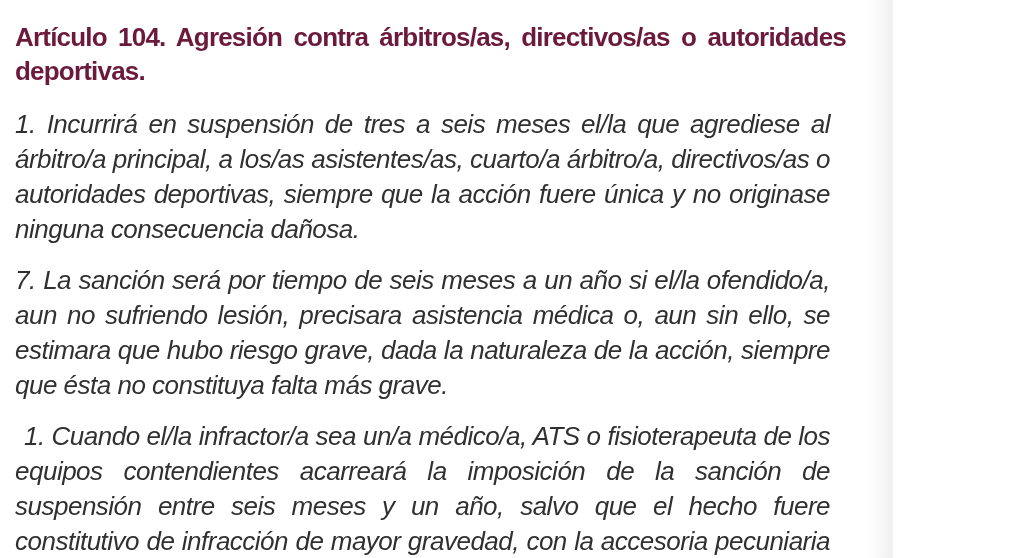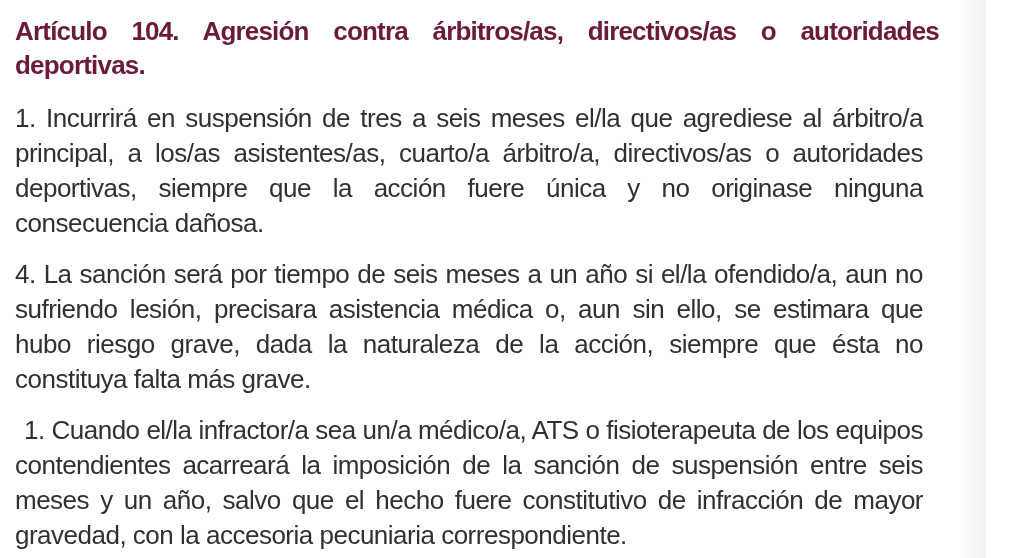--- a/index.html
+++ b/index.html
@@ -10,42 +10,43 @@
   }
   body {
     width: 1024px;
     height: 558px;
     overflow: hidden;
     font-family: "Liberation Sans", sans-serif;
   }
   .page {
     position: relative;
     box-sizing: border-box;
-    width: 986px;
+    width: 893px;
     height: 558px;
-    padding: 14px 47px 0 15px;
+    padding: 20px 47px 0 15px;
     background: var(--page-bg, #ffffff);
   }
   .article-title {
     margin: 0 0 19px 0;
     font-size: 26px;
     line-height: 34px;
     font-weight: 700;
     letter-spacing: -0.8px;
     color: var(--title-color, #6b1a3c);
     text-align: justify;
   }
   .body-par {
     margin: 0 16px 16px 0;
     font-size: 26px;
     line-height: 35px;
     letter-spacing: -0.5px;
     font-weight: 400;
     color: var(--body-color, #303030);
     text-align: justify;
+    font-style: italic;
   }
   .body-par.last {
     margin-bottom: 0;
     text-indent: 9px; 
   }
   .edge-vignette {
     position: absolute;
     top: 0;
     right: 0;
     width: 26px;
@@ -55,18 +56,18 @@
   }
 </style>
 </head>
 <body>
 
 <main class="page">
   <h1 class="article-title">Artículo 104. Agresión contra árbitros/as, directivos/as o autoridades deportivas.</h1>
 
   <p class="body-par">1. Incurrirá en suspensión de tres a seis meses el/la que agrediese al árbitro/a principal, a los/as asistentes/as, cuarto/a árbitro/a, directivos/as o autoridades deportivas, siempre que la acción fuere única y no originase ninguna consecuencia dañosa.</p>
 
-  <p class="body-par">4. La sanción será por tiempo de seis meses a un año si el/la ofendido/a, aun no sufriendo lesión, precisara asistencia médica o, aun sin ello, se estimara que hubo riesgo grave, dada la naturaleza de la acción, siempre que ésta no constituya falta más grave.</p>
+  <p class="body-par">7. La sanción será por tiempo de seis meses a un año si el/la ofendido/a, aun no sufriendo lesión, precisara asistencia médica o, aun sin ello, se estimara que hubo riesgo grave, dada la naturaleza de la acción, siempre que ésta no constituya falta más grave.</p>
 
   <p class="body-par last">1. Cuando el/la infractor/a sea un/a médico/a, ATS o fisioterapeuta de los equipos contendientes acarreará la imposición de la sanción de suspensión entre seis meses y un año, salvo que el hecho fuere constitutivo de infracción de mayor gravedad, con la accesoria pecuniaria correspondiente.</p>
 
   <div class="edge-vignette"></div>
 </main>
 
 </body></html>

